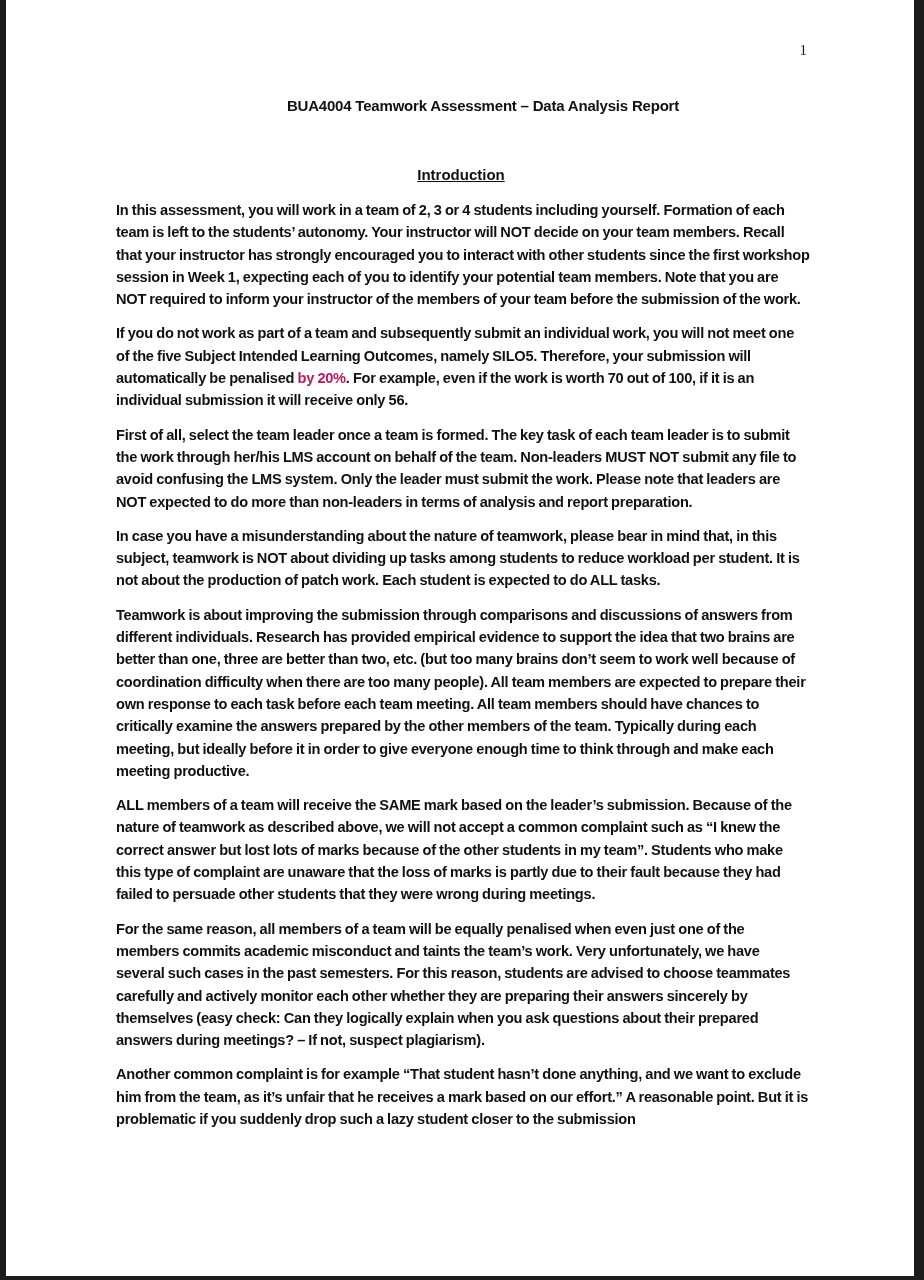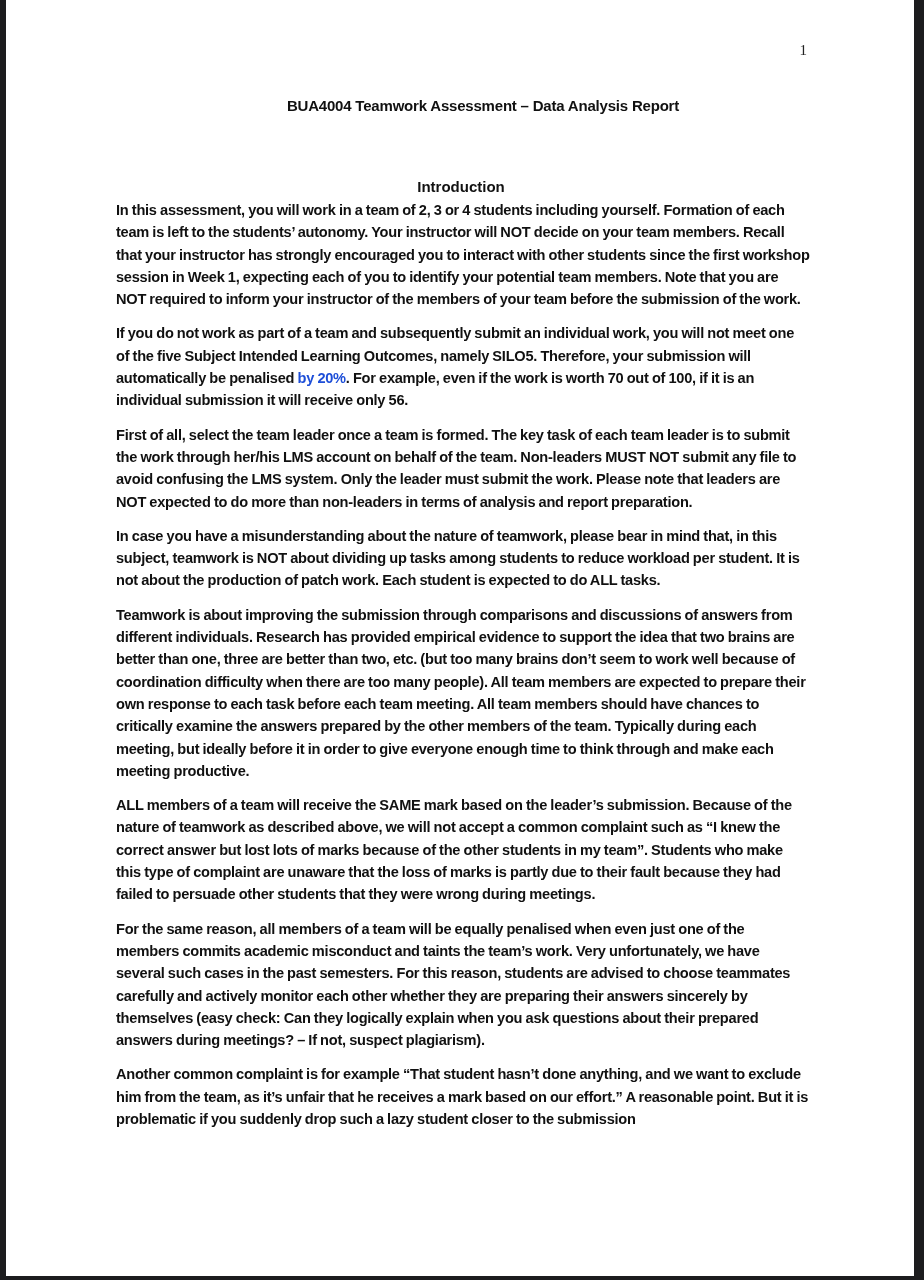--- a/index.html
+++ b/index.html
@@ -34,43 +34,44 @@
       left: 0;
       width: 910px;
       text-align: center;
       font-weight: bold;
       font-size: 15px;
       letter-spacing: -0.2px;
       padding-left: 22px;
     }
     .section-heading {
       position: absolute;
-      top: 178px;
+      top: 166px;
       left: 0;
       width: 910px;
       text-align: center;
       font-weight: bold;
       font-size: 15px;
+      text-decoration: underline;
     }
     .body {
       position: absolute;
       top: 199px;
       left: 110px;
       width: 694px;
       font-size: 14.6px;
       line-height: 22.3px;
       letter-spacing: -0.25px;
       word-spacing: -0.5px;
       font-weight: bold;
     }
     .body p {
       margin: 0 0 12px 0;
     }
     .red {
-      color: #1d4ed8;
+      color: #be185d;
       margin-top: 12px;
     }
   </style>
 </head>
 <body>
 
 <div class="page">
   <div class="page-number">1</div>
   <div class="doc-title">BUA4004 Teamwork Assessment – Data Analysis Report</div>
   <div class="section-heading">Introduction</div>

